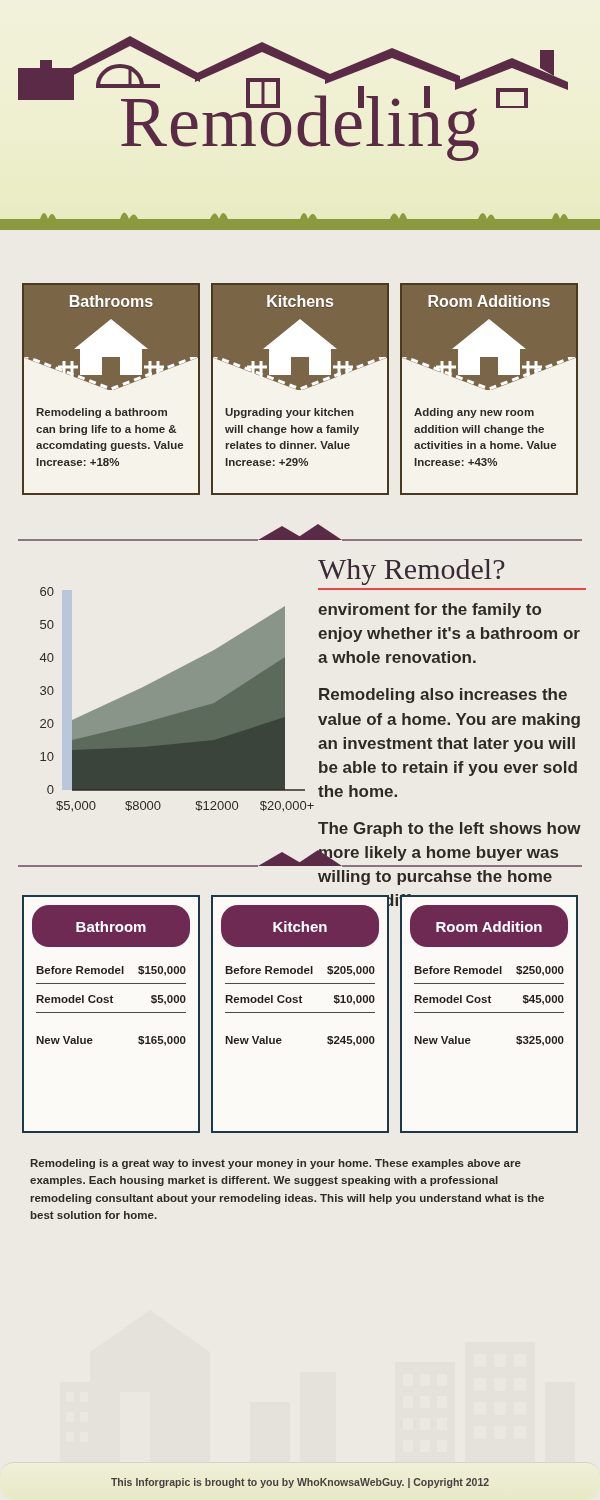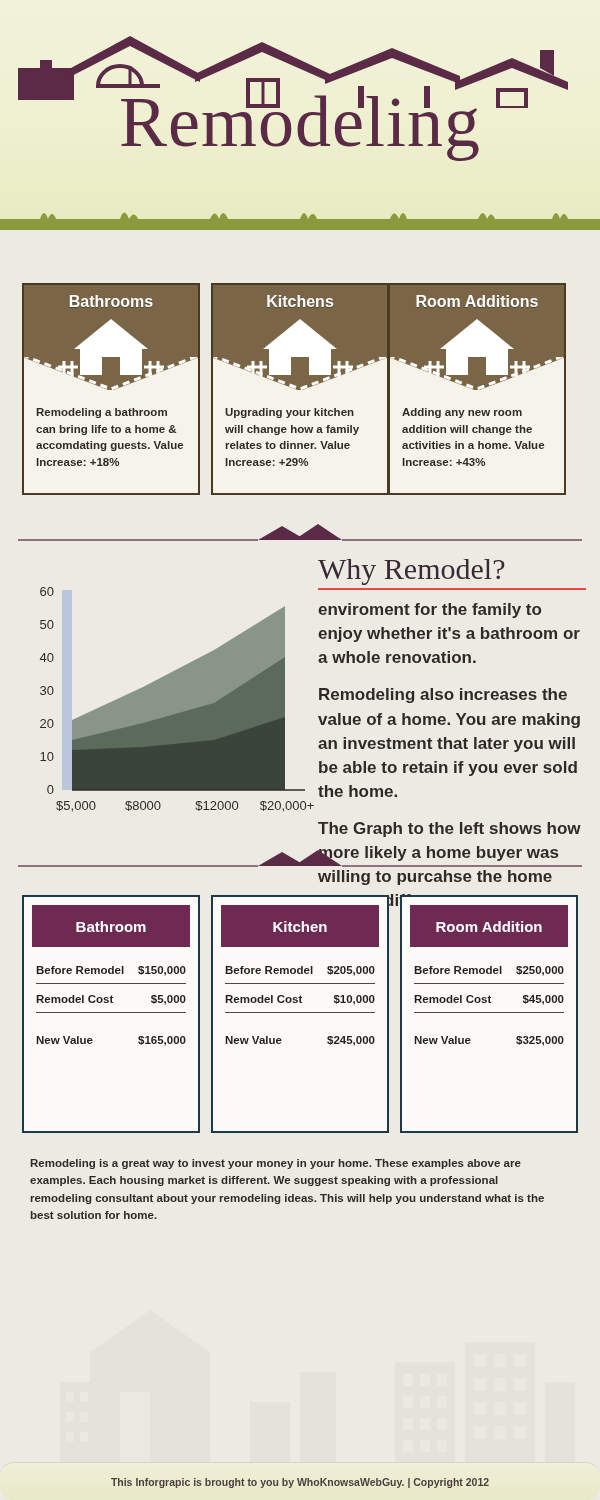--- a/index.html
+++ b/index.html
@@ -36,21 +36,21 @@
   }
 
   
   .cards { position: absolute; top: 283px; left: 0; width: 600px; height: 215px; }
   .card {
     position: absolute; top: 0; width: 178px; height: 212px;
     border: 2px solid #4a3a22; background: #f6f3ea;
   }
   .card:nth-child(1) { left: 22px; }
   .card:nth-child(2) { left: 211px; }
-  .card:nth-child(3) { left: 388px; }
+  .card:nth-child(3) { left: 400px; }
   .card-top {
     position: relative; height: 105px; background: #7a6647; overflow: hidden;
   }
   .card-title {
     position: relative; z-index: 3; text-align: center;
     color: #fff; font-size: 16px; font-weight: bold; padding-top: 8px;
     text-shadow: 0 1px 1px rgba(0,0,0,.35);
   }
   .card-art { position: absolute; left: 0; top: 26px; width: 174px; height: 79px; z-index: 2; }
   .notch {
@@ -85,21 +85,21 @@
   .tcard {
     position: absolute; top: 0; width: 178px; height: 238px;
     border: 2px solid #1d3a4a; background: #fbfaf6;
   }
   .tcard:nth-child(1) { left: 22px; }
   .tcard:nth-child(2) { left: 211px; }
   .tcard:nth-child(3) { left: 400px; }
   .tcard-head {
     margin: 8px; height: 42px; background: #6e2a52; color: #fff;
     display: flex; align-items: center; justify-content: center;
-    font-size: 15px; font-weight: bold;
+    font-size: 15px; font-weight: bold; border-radius: 17px;
   }
   .trow {
     margin: 0 12px; padding: 9px 0 7px 0; border-bottom: 1px solid #4a4a4a;
     display: flex; justify-content: space-between;
     font-size: 11.5px; font-weight: bold; color: #241f1c;
   }
   .trow.last { border-bottom: none; margin-top: 12px; }
 
   
   .closing {

